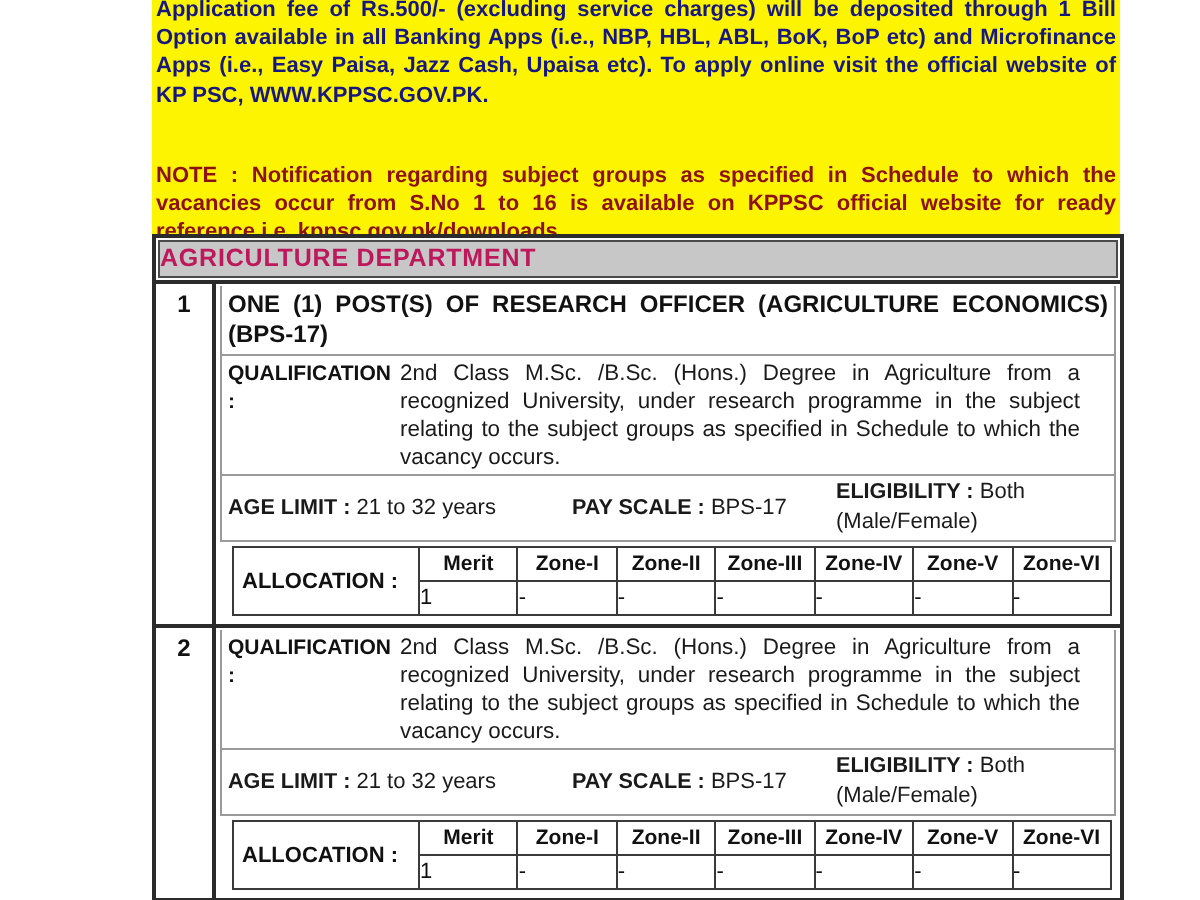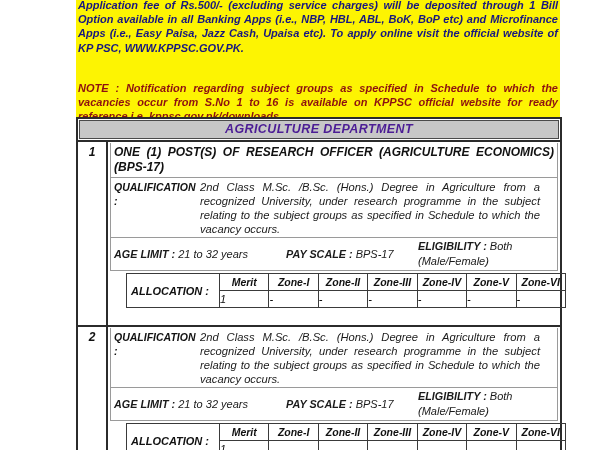--- a/index.html
+++ b/index.html
@@ -1,48 +1,48 @@
 <!DOCTYPE html>
 <html><head>
 <meta charset="utf-8">
 <style>
   html,body{margin:0;padding:0;}
   body{
     width:600px;height:450px;overflow:hidden;background:#ffffff;
     font-family:"Liberation Sans", sans-serif;
     -webkit-font-smoothing:antialiased;
   }
-  .page{position:relative;width:600px;height:450px;background:#fff;overflow:hidden;font-style:italic;}
+  .page{position:relative;width:600px;height:450px;background:#fff;overflow:hidden;}
 
   
   .notice{
     position:absolute;left:76px;top:-2px;width:484px;
     background:#fdf402;padding:0 2px 6px 2px;box-sizing:border-box;
   }
   .notice p{margin:0;text-align:justify;font-weight:bold;font-size:11px;line-height:14.2px;}
   .notice .fee{color:#171780;}
   .notice .note{color:#8d1111;margin-top:26px;}
 
   
   .dept-table{
     position:absolute;left:76px;top:117px;width:486px;
     border:2px solid #2b2b2b;background:#fff;box-sizing:border-box;
   }
   .dept-header{
     margin:1px;border:1px solid #4a4a4a;background:#c7c7c7;
-    text-align:center;font-weight:bold;font-size:12.5px;color:#4c1d95;
+    text-align:left;font-weight:bold;font-size:12.5px;color:#be185d;
     height:17px;line-height:17px;letter-spacing:0.4px;
   }
   .post-row{display:flex;border-top:2px solid #2b2b2b;}
   .serial{
     width:30px;flex:0 0 30px;border-right:2px solid #2b2b2b;
     font-weight:bold;font-size:12px;text-align:center;padding-top:3px;color:#111;
     box-sizing:border-box;
   }
-  .content{flex:1;padding:1px 2px 15px 2px;min-width:0;}
+  .content{flex:1;padding:1px 2px 2px 2px;min-width:0;}
 
   .ptitle{
     font-weight:bold;font-size:12px;line-height:15px;color:#111;
     text-align:justify;padding:2px 3px;border:1px solid #9a9a9a;border-top:none;
   }
   .qual{display:flex;border:1px solid #9a9a9a;border-top:none;padding:2px 3px 1px 3px;}
   .qlabel{flex:0 0 86px;font-weight:bold;font-size:10.5px;line-height:14px;color:#111;}
   .qtext{
     flex:1;font-size:11.2px;line-height:14px;color:#1a1a1a;
     text-align:justify;padding-right:14px;
@@ -50,21 +50,21 @@
   .meta{
     display:flex;border:1px solid #9a9a9a;border-top:none;
     font-size:11px;line-height:15px;color:#1a1a1a;padding:1px 3px;align-items:center;
   }
   .meta b{font-size:10.8px;}
   .meta .seg1{flex:0 0 172px;}
   .meta .seg2{flex:0 0 132px;}
   .meta .seg3{flex:1;}
 
   table.alloc{
-    border-collapse:collapse;margin:2px 4px 2px 16px;width:440px;table-layout:fixed;
+    border-collapse:collapse;margin:2px 4px 2px 6px;width:440px;table-layout:fixed;
   }
   table.alloc td,table.alloc th{
     border:1px solid #3a3a3a;font-size:10.5px;color:#111;
     padding:0;height:16px;line-height:16px;
   }
   table.alloc .alabel{
     width:88px;font-weight:bold;font-size:11px;text-align:left;padding-left:4px;
   }
   table.alloc th{font-weight:bold;}
   table.alloc td.val{font-weight:normal;font-size:11px;}

